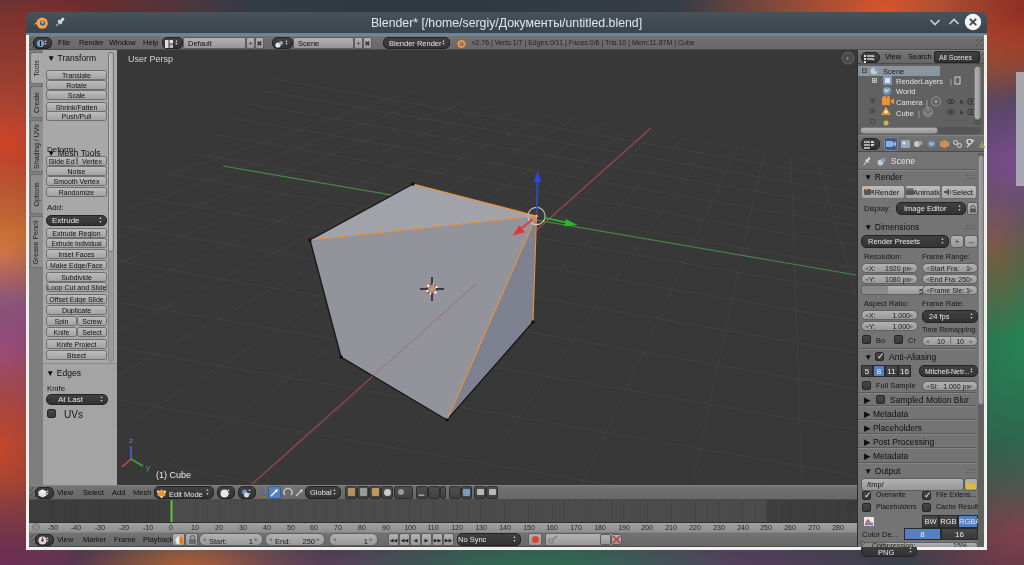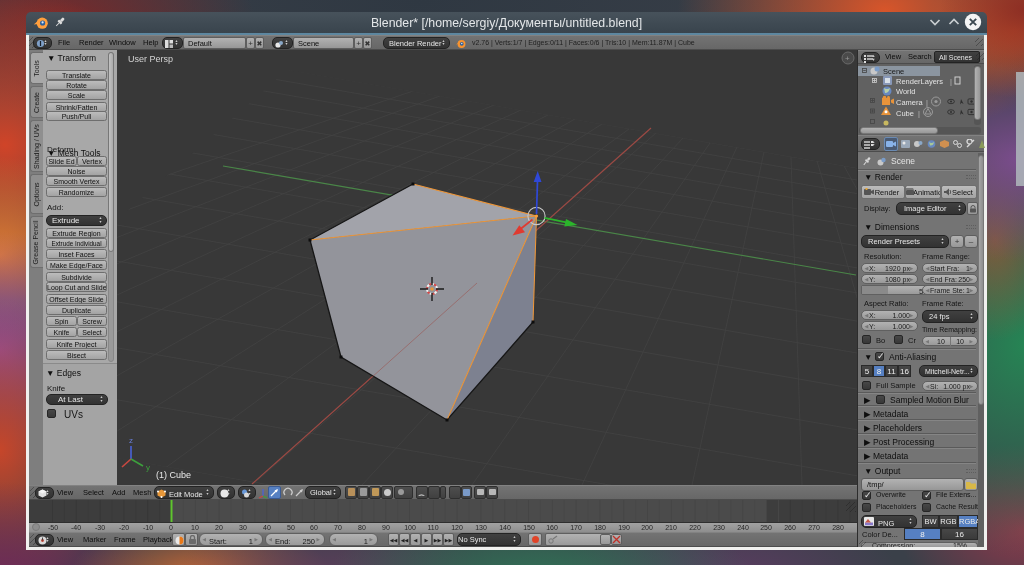--- a/index.html
+++ b/index.html
@@ -796,21 +796,21 @@
     <path d="M0 1 L4 1 L5 2.5 L10 2.5 L10 8 L0 8 Z" fill="#d8b848"></path>
   </svg>
 <div class="cb on" style="left:862px;top:491px"></div>
 <div class="a plabel" style="left:876px;top:491px;font-size:7px">Overwrite</div>
 <div class="cb on" style="left:922px;top:491px"></div>
 <div class="a plabel" style="left:936px;top:491px;font-size:7px">File Extens...</div>
 <div class="cb" style="left:862px;top:503px"></div>
 <div class="a plabel" style="left:876px;top:503px;font-size:7px">Placeholders</div>
 <div class="cb" style="left:922px;top:503px"></div>
 <div class="a plabel" style="left:936px;top:503px;font-size:7px">Cache Result</div>
-<div class="a dk" style="left:861px;top:515px;width:56px;height:13px">
+<div class="a dk" style="left:861px;top:544px;width:56px;height:13px">
     <span style="position:absolute;left:16px;top:2.5px;font-size:7.5px">PNG</span>
     <div class="updn dkk">▲<br>▼</div>
   </div>
 <svg class="a" style="left:864px;top:517px" width="10" height="9">
     <rect width="10" height="9" rx="1" fill="#e8e8e8"></rect>
     <rect x="1" y="5.5" width="8" height="2.8" fill="#8878c8"></rect>
     <path d="M1 5.5 L4 2 L7 5.5 Z" fill="#c85848"></path>
   </svg>
 <div class="a" style="left:922px;top:515px;width:17px;height:13px;background:linear-gradient(#474747,#3a3a3a);border:1px solid #2a2a2a;color:#e8e8e8;font-size:7.5px;text-align:center;line-height:12px">BW</div>
 <div class="a" style="left:939px;top:515px;width:19px;height:13px;background:linear-gradient(#474747,#3a3a3a);border:1px solid #2a2a2a;color:#e8e8e8;font-size:7.5px;text-align:center;line-height:12px">RGB</div>

